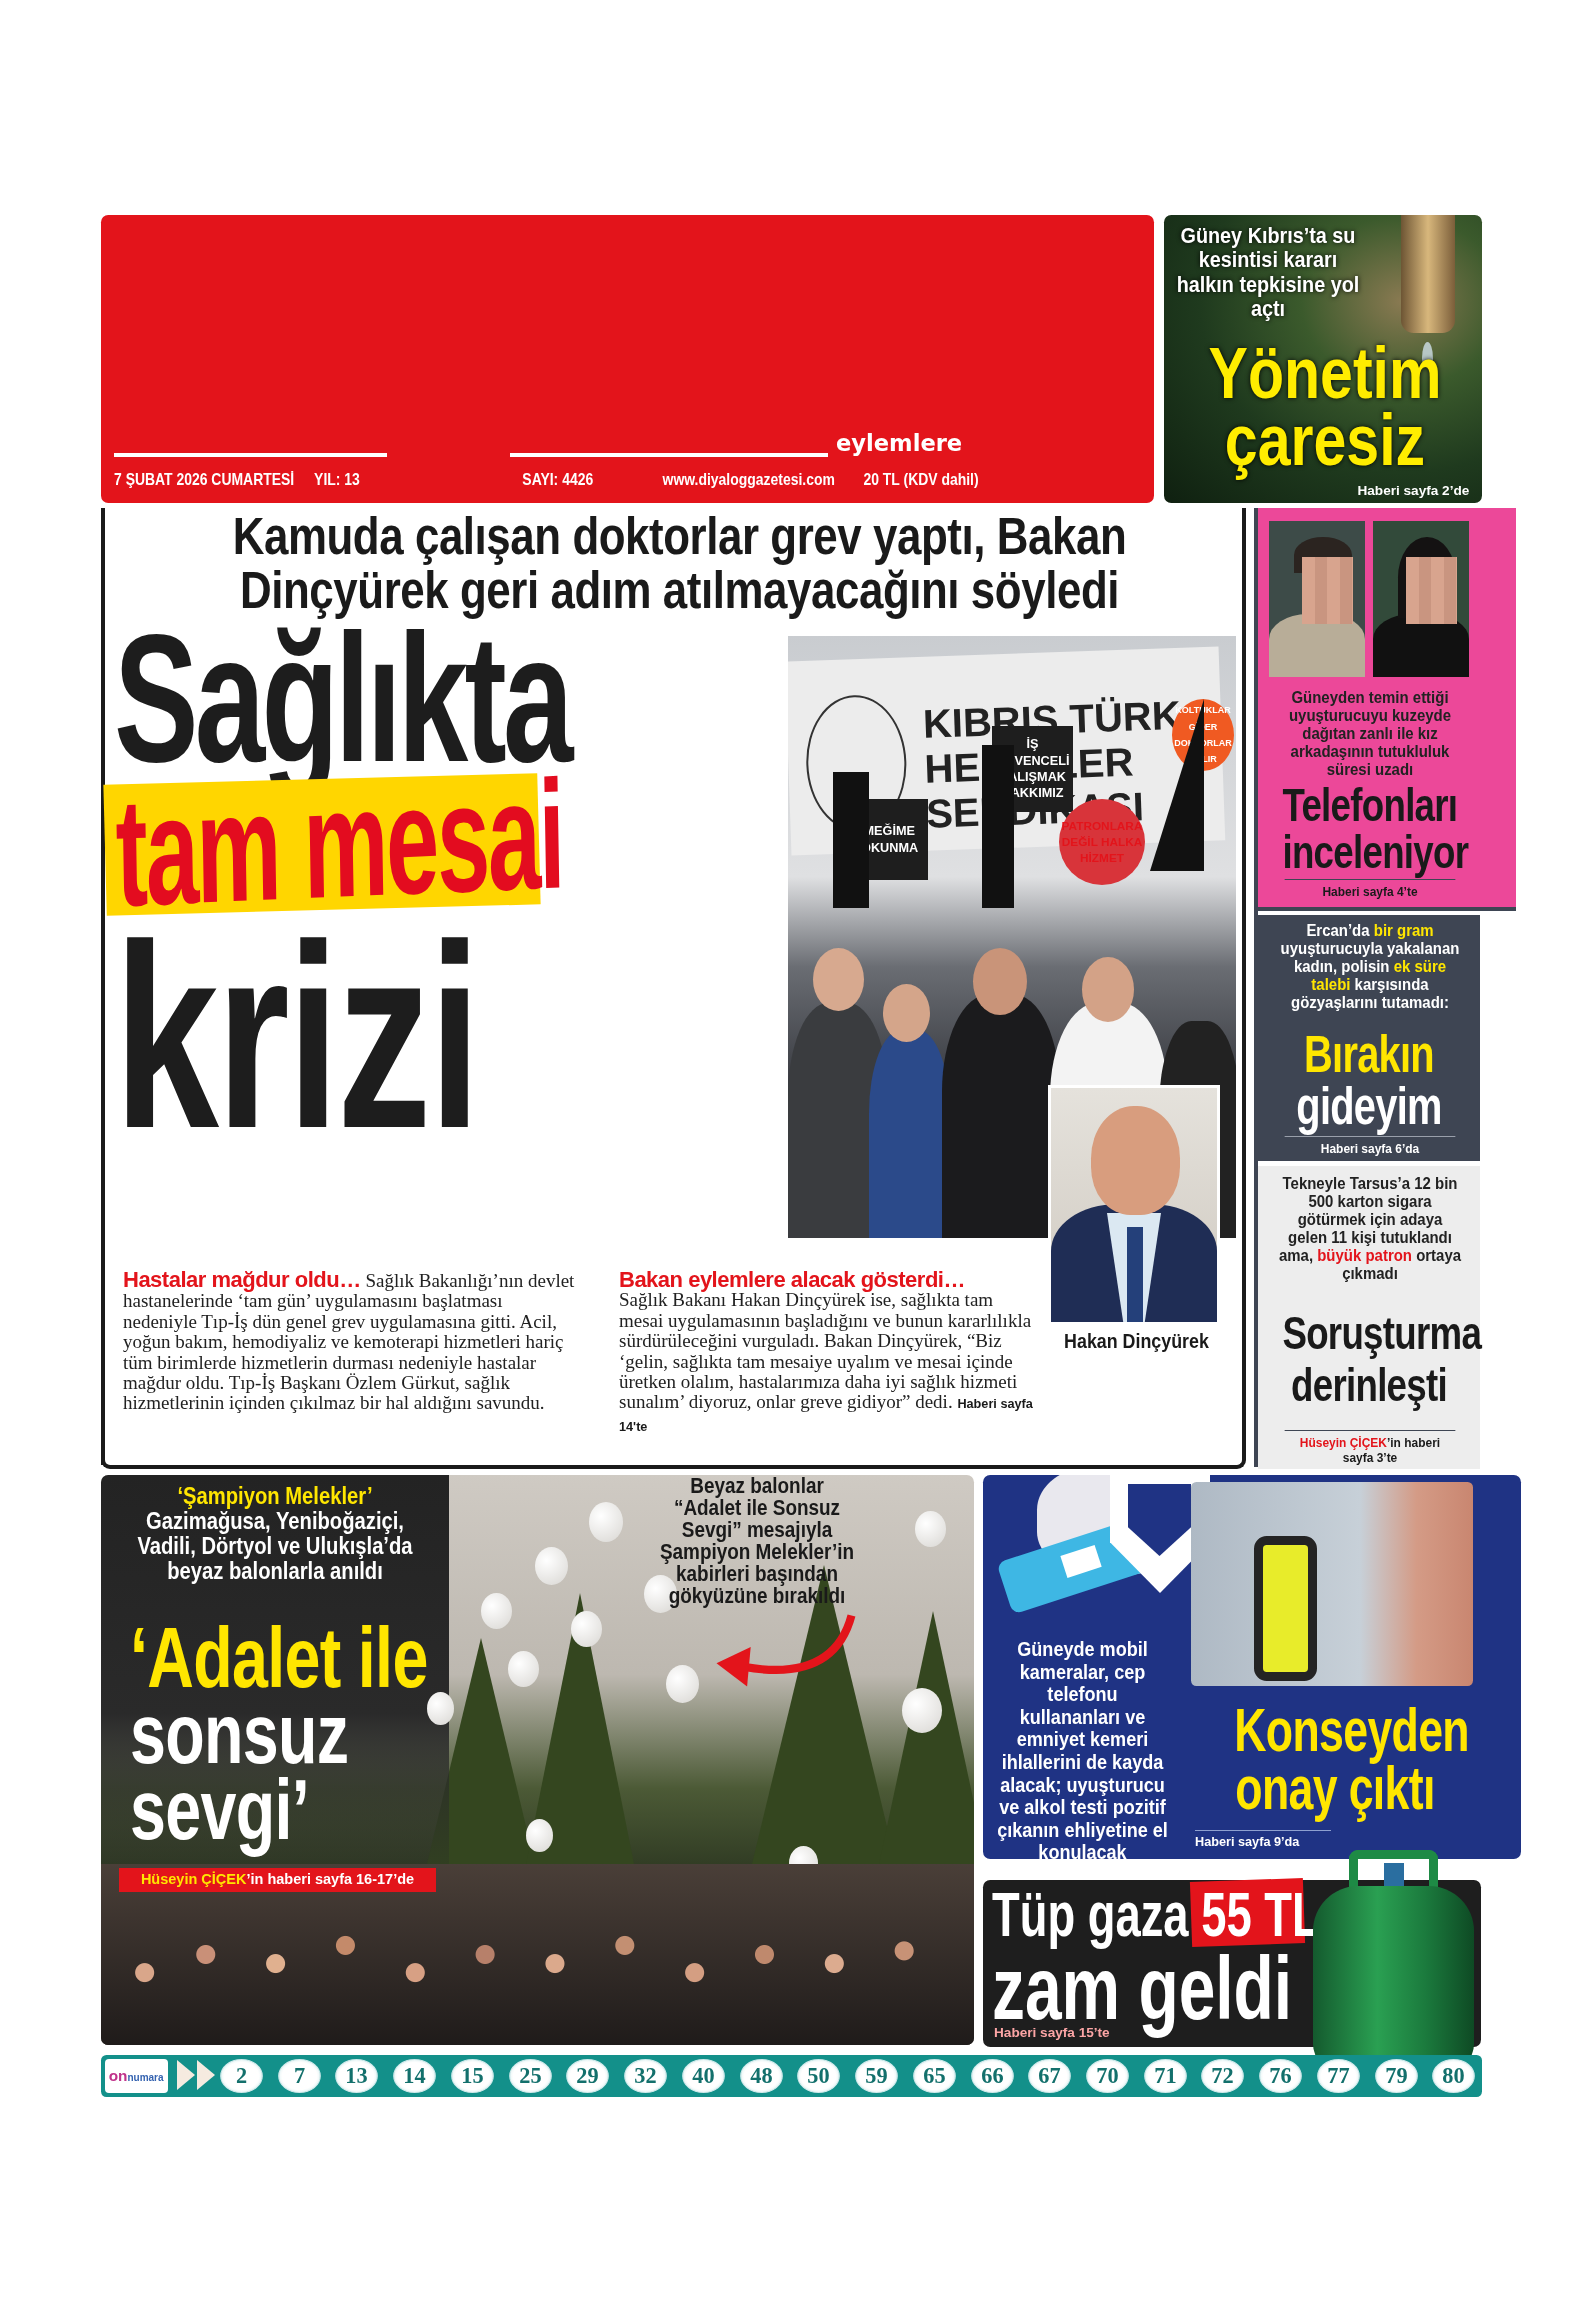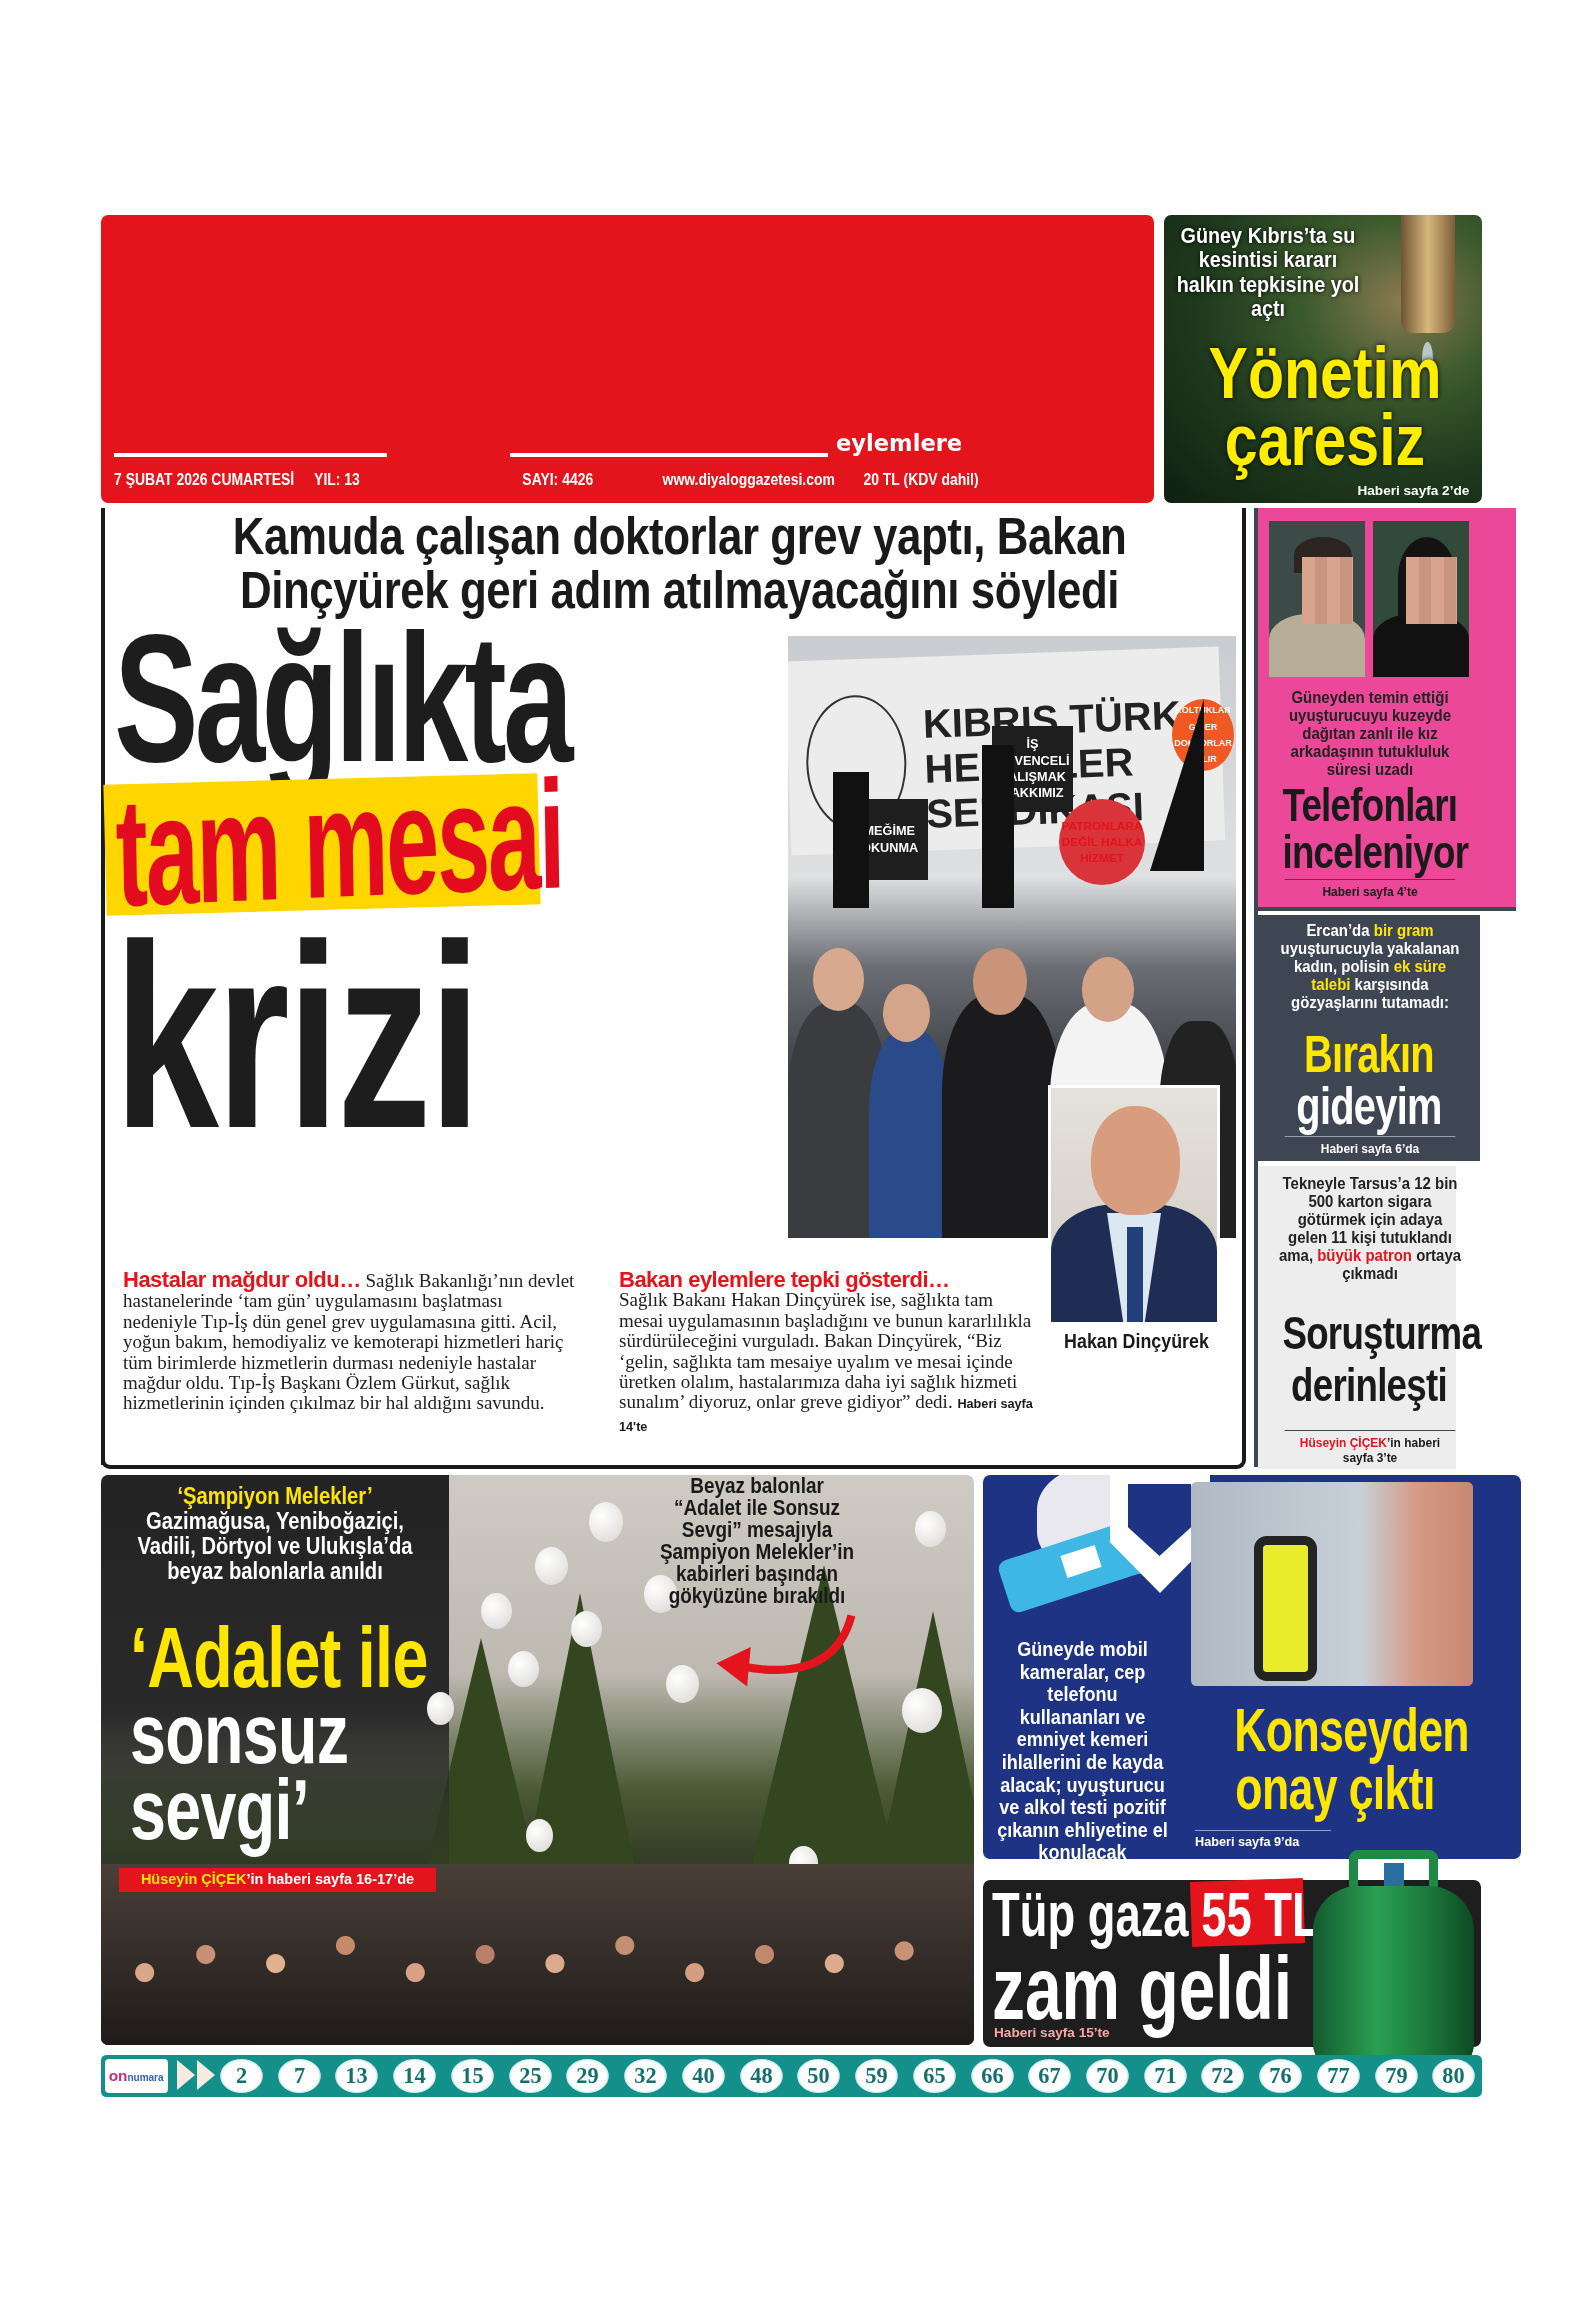--- a/index.html
+++ b/index.html
@@ -62,21 +62,21 @@
   .r1 { position: absolute; left: 0; top: 0; width: 258px; height: 403px; background: #ec4899; border-bottom: 4.5px solid #3e4553; }
   .face { position: absolute; top: 12.7px; width: 96px; height: 156px; overflow: hidden; }
   .face .bg { position: absolute; inset: 0; background: #3d4b48; }
   .face .body { position: absolute; bottom: 0; left: 0; width: 100%; height: 63px; border-radius: 40% 40% 0 0; }
   .face .pix { position: absolute; left: 33px; top: 36px; width: 51px; height: 67px; background: repeating-linear-gradient(90deg, #d8a48e 0 12.7px, #c99580 12.7px 25px); }
   .face .hair { position: absolute; left: 25px; top: 16.3px; width: 58px; height: 36px; border-radius: 50% 50% 0 0; }
   .r-kicker { position: absolute; left: 7.2px; width: 210px; text-align: center; font-weight: bold; font-size: 17px; line-height: 18px; transform: scaleX(0.88); }
   .r-head { position: absolute; left: 0; width: 222px; text-align: center; font-weight: bold; line-height: 47px; transform: scaleX(0.78); letter-spacing: -0.9px; }
   .r-ref { position: absolute; left: 14.5px; width: 194px; text-align: center; font-weight: bold; font-size: 13.6px; border-top: 1.8px solid #3e4553; padding-top: 3.6px; transform: scaleX(0.88); }
   .r2 { position: absolute; left: 0; top: 407px; width: 222px; height: 246px; background: #3e4553; }
-  .r3 { position: absolute; left: 0; top: 658px; width: 198px; height: 303px; background: #ededed; }
+  .r3 { position: absolute; left: 0; top: 658px; width: 222px; height: 303px; background: #ededed; }
   .y { color: #ffe600; }
   .red { color: #e3141b; }
 
   
   .balloon-box { left: 101px; top: 1475px; width: 873px; height: 570px; border-radius: 7.2px; overflow: hidden;
     background: linear-gradient(180deg, #cfcac3 0%, #bdb8b0 35%, #4c5a36 55%, #2e3922 70%, #3a302a 85%, #2a2522 100%); }
   .bb-dark { position: absolute; left: 0; top: 0; width: 348px; height: 398px; background: linear-gradient(180deg, #232323 0%, #2a2a2a 60%, rgba(40,40,40,0.2) 100%); }
   .tree { position: absolute; bottom: 181px; width: 0; height: 0; border-left: 54px solid transparent; border-right: 54px solid transparent; border-bottom: 226px solid #34461f; }
   .balloon { position: absolute; border-radius: 50%; background: radial-gradient(circle at 35% 35%, #ffffff, #d8d6d2); }
   .bb-kicker { position: absolute; left: 0; top: 9px; width: 348px; text-align: center; color: #fff; font-weight: bold; font-size: 23.5px; line-height: 25px; transform: scaleX(0.86); }
@@ -201,21 +201,21 @@
     <div class="m-shirt"></div>
     <div class="m-tie"></div>
     <div class="m-head"></div>
   </div>
   <div class="m-caption">Hakan Dinçyürek</div>
 
   <div class="col-text col-a">
     <span class="lead">Hastalar mağdur oldu…</span><span> Sağlık Bakanlığı’nın devlet hastanelerinde ‘tam gün’ uygulamasını başlatması nedeniyle Tıp-İş dün genel grev uygulamasına gitti. Acil, yoğun bakım, hemodiyaliz ve kemoterapi hizmetleri hariç tüm birimlerde hizmetlerin durması nedeniyle hastalar mağdur oldu. Tıp-İş Başkanı Özlem Gürkut, sağlık hizmetlerinin içinden çıkılmaz bir hal aldığını savundu.</span>
   </div>
   <div class="col-text col-b">
-    <div class="lead">Bakan eylemlere tepki gösterdi…</div>
+    <div class="lead">Bakan eylemlere alacak gösterdi…</div>
     <span>Sağlık Bakanı Hakan Dinçyürek ise, sağlıkta tam mesai uygulamasının başladığını ve bunun kararlılıkla sürdürüleceğini vurguladı. Bakan Dinçyürek, “Biz ‘gelin, sağlıkta tam mesaiye uyalım ve mesai içinde üretken olalım, hastalarımıza daha iyi sağlık hizmeti sunalım’ diyoruz, onlar greve gidiyor” dedi. </span><span class="ref">Haberi sayfa 14'te</span>
   </div>
 </div>
 
 <div class="abs right-col">
   <div class="r1">
     <div class="face" style="left:11px;">
       <div class="bg"></div>
       <div class="body" style="background:#b8ad98;"></div>
       <div class="hair" style="background:#2b2420;"></div>

